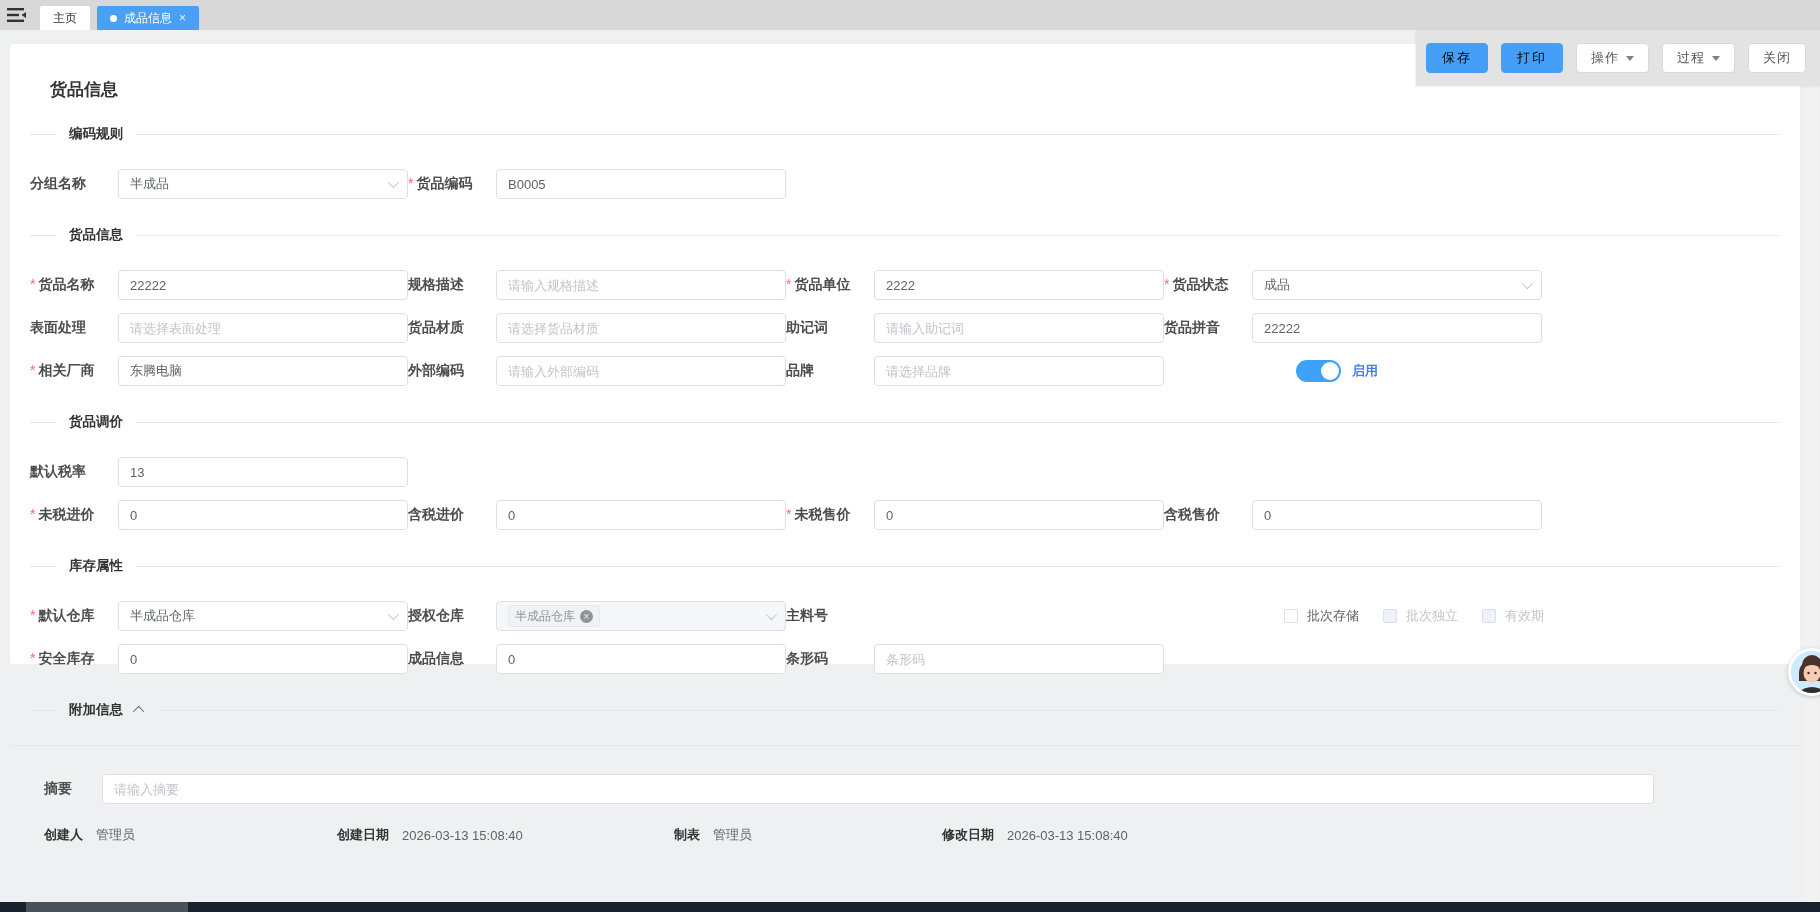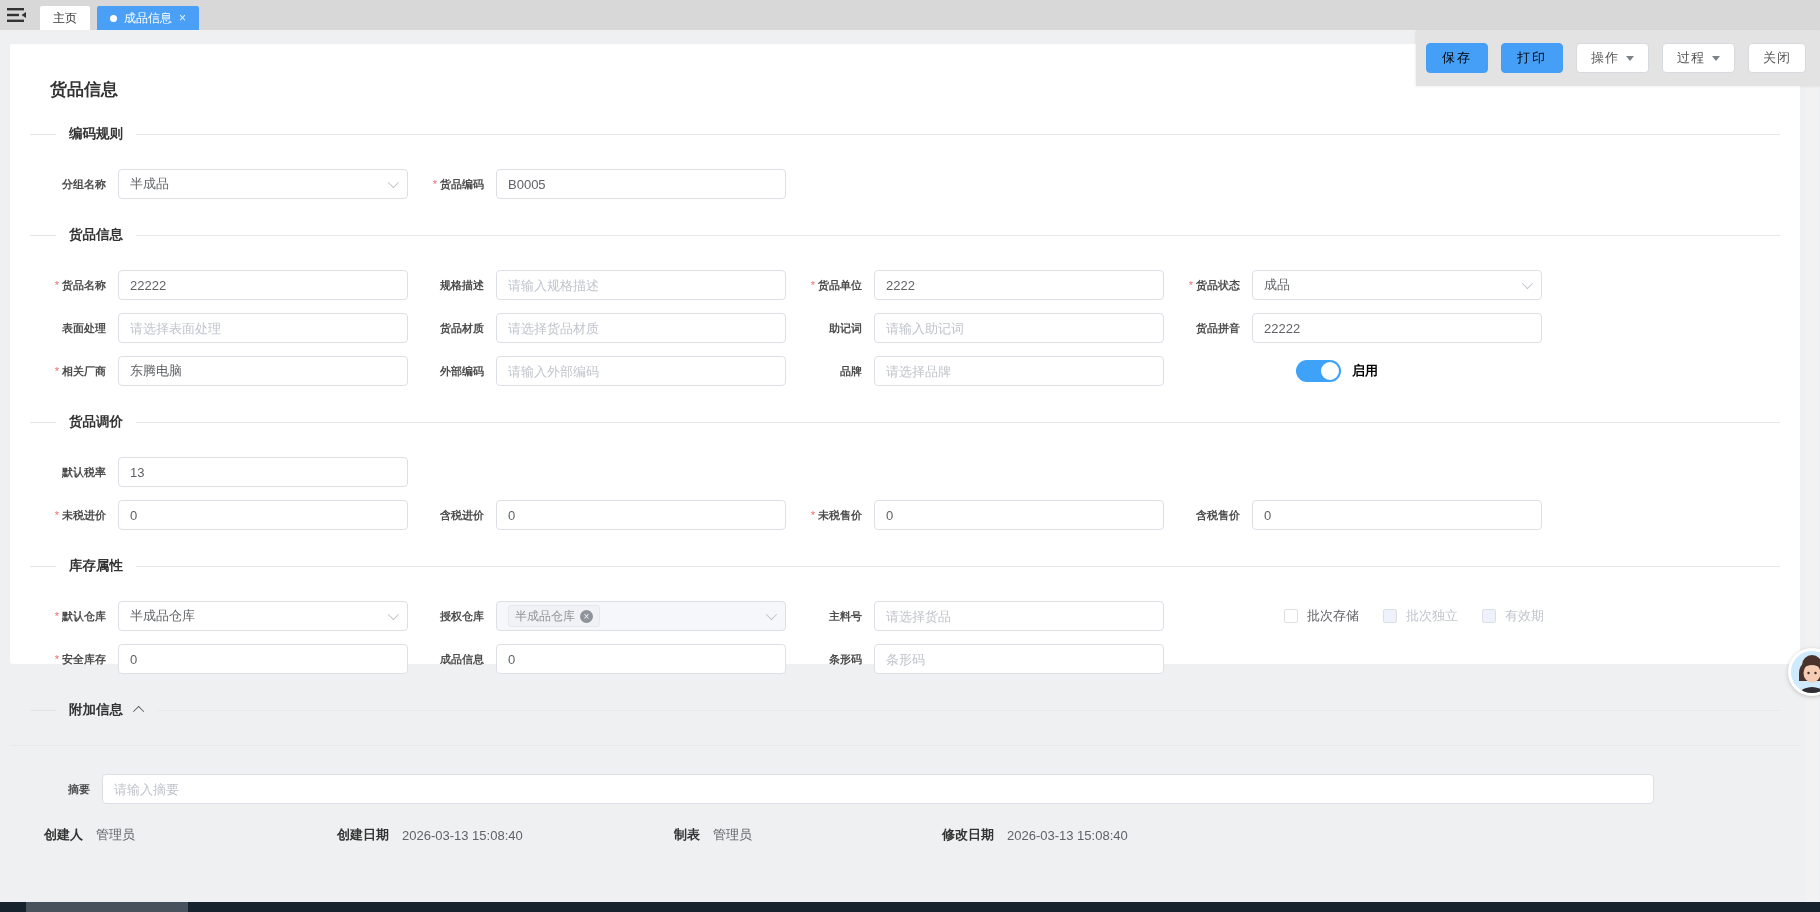--- a/index.html
+++ b/index.html
@@ -35,40 +35,40 @@
 
   .section-divider { display:flex; align-items:center; margin-bottom:26px; }
   .dash { width:26px; height:1px; background:#e4e4e4; margin-right:13px; flex-shrink:0; }
   .sec-title { font-size:13.5px; font-weight:700; color:#333; margin-right:13px; white-space:nowrap; }
   .chev-up { width:8px; height:8px; border-left:1.5px solid #606266; border-top:1.5px solid #606266;
     transform:rotate(45deg) translateY(2px); margin-right:14px; }
   .line { flex:1; height:1px; background:#e8e8e8; }
 
   .grid { display:grid; grid-template-columns:repeat(4,378px); }
   .field { display:flex; align-items:center; height:30px; margin-bottom:13px; }
-  .lbl { width:76px; flex-shrink:0; text-align:right; margin-right:12px; font-size:11px;
+  .lbl { width:76px; flex-shrink:0; text-align:left; margin-right:12px; font-size:14px;
     font-weight:700; color:#4d4d4d; white-space:nowrap; }
   .star { color:#f56c6c; margin-right:3px; font-weight:400; }
   .ctrl { flex:1; height:30px; border:1px solid #dcdfe6; border-radius:4px; background:#fff;
     font-size:13px; color:#606266; padding:0 11px; outline:none;
     font-family:"Liberation Sans","DejaVu Sans",sans-serif; }
   input.ctrl::placeholder { color:#c0c4cc; }
   .select { display:flex; align-items:center; justify-content:space-between; cursor:pointer; }
   .sel-chev { width:8px; height:8px; border-right:1.5px solid #c0c4cc; border-bottom:1.5px solid #c0c4cc;
     transform:rotate(45deg) translateY(-2px); flex-shrink:0; }
   .select.dim { background:#f5f7fa; }
   .tag { background:#f0f2f5; border:1px solid #e6e8eb; border-radius:3px; height:22px;
     display:inline-flex; align-items:center; gap:5px; padding:0 6px; font-size:12px; color:#909399; }
   .tag-close { width:13px; height:13px; border-radius:50%; background:#8f949b; color:#f0f2f5;
     font-size:10px; line-height:13px; text-align:center; cursor:pointer; }
 
   .toggle-wrap { display:flex; align-items:center; gap:11px; padding-left:132px; }
   .toggle { width:45px; height:22px; border-radius:11px; background:#3da2f8; position:relative; cursor:pointer; }
   .toggle .knob { position:absolute; right:2px; top:2px; width:18px; height:18px; border-radius:50%; background:#fff; }
-  .toggle-label { font-size:13px; font-weight:700; color:#000000; }
+  .toggle-label { font-size:13px; font-weight:700; color:#3b82f6; }
 
   .cb-group { display:flex; align-items:center; gap:24px; padding-left:120px; }
   .cb { display:inline-flex; align-items:center; gap:9px; cursor:pointer; white-space:nowrap; }
   .cb .box { width:14px; height:14px; border:1px solid #dcdfe6; border-radius:2px; background:#fff; }
   .cb .cb-label { font-size:13px; color:#606266; }
   .cb.disabled .box { background:#edf2fc; }
   .cb.disabled .cb-label { color:#c0c4cc; }
 
   .bottom-sep { border:none; border-top:1px solid #e8e8e8; margin:24px -20px 28px; }
   .summary-row { display:flex; align-items:center; padding-left:14px; margin-bottom:22px; }
@@ -268,21 +268,20 @@
       <div class="ctrl select dim">
         <span class="tag">
           <span>半成品仓库</span>
           <span class="tag-close">×</span>
         </span>
         <span class="sel-chev"></span>
       </div>
     </div>
     <div class="field">
       <span class="lbl"><span>主料号</span></span>
-      <input class="ctrl" placeholder="请选择货品" style="">
     </div>
     <div class="field cb-group">
       <label class="cb">
         <span class="box"></span>
         <span class="cb-label">批次存储</span>
       </label>
       <label class="cb disabled">
         <span class="box"></span>
         <span class="cb-label">批次独立</span>
       </label>

